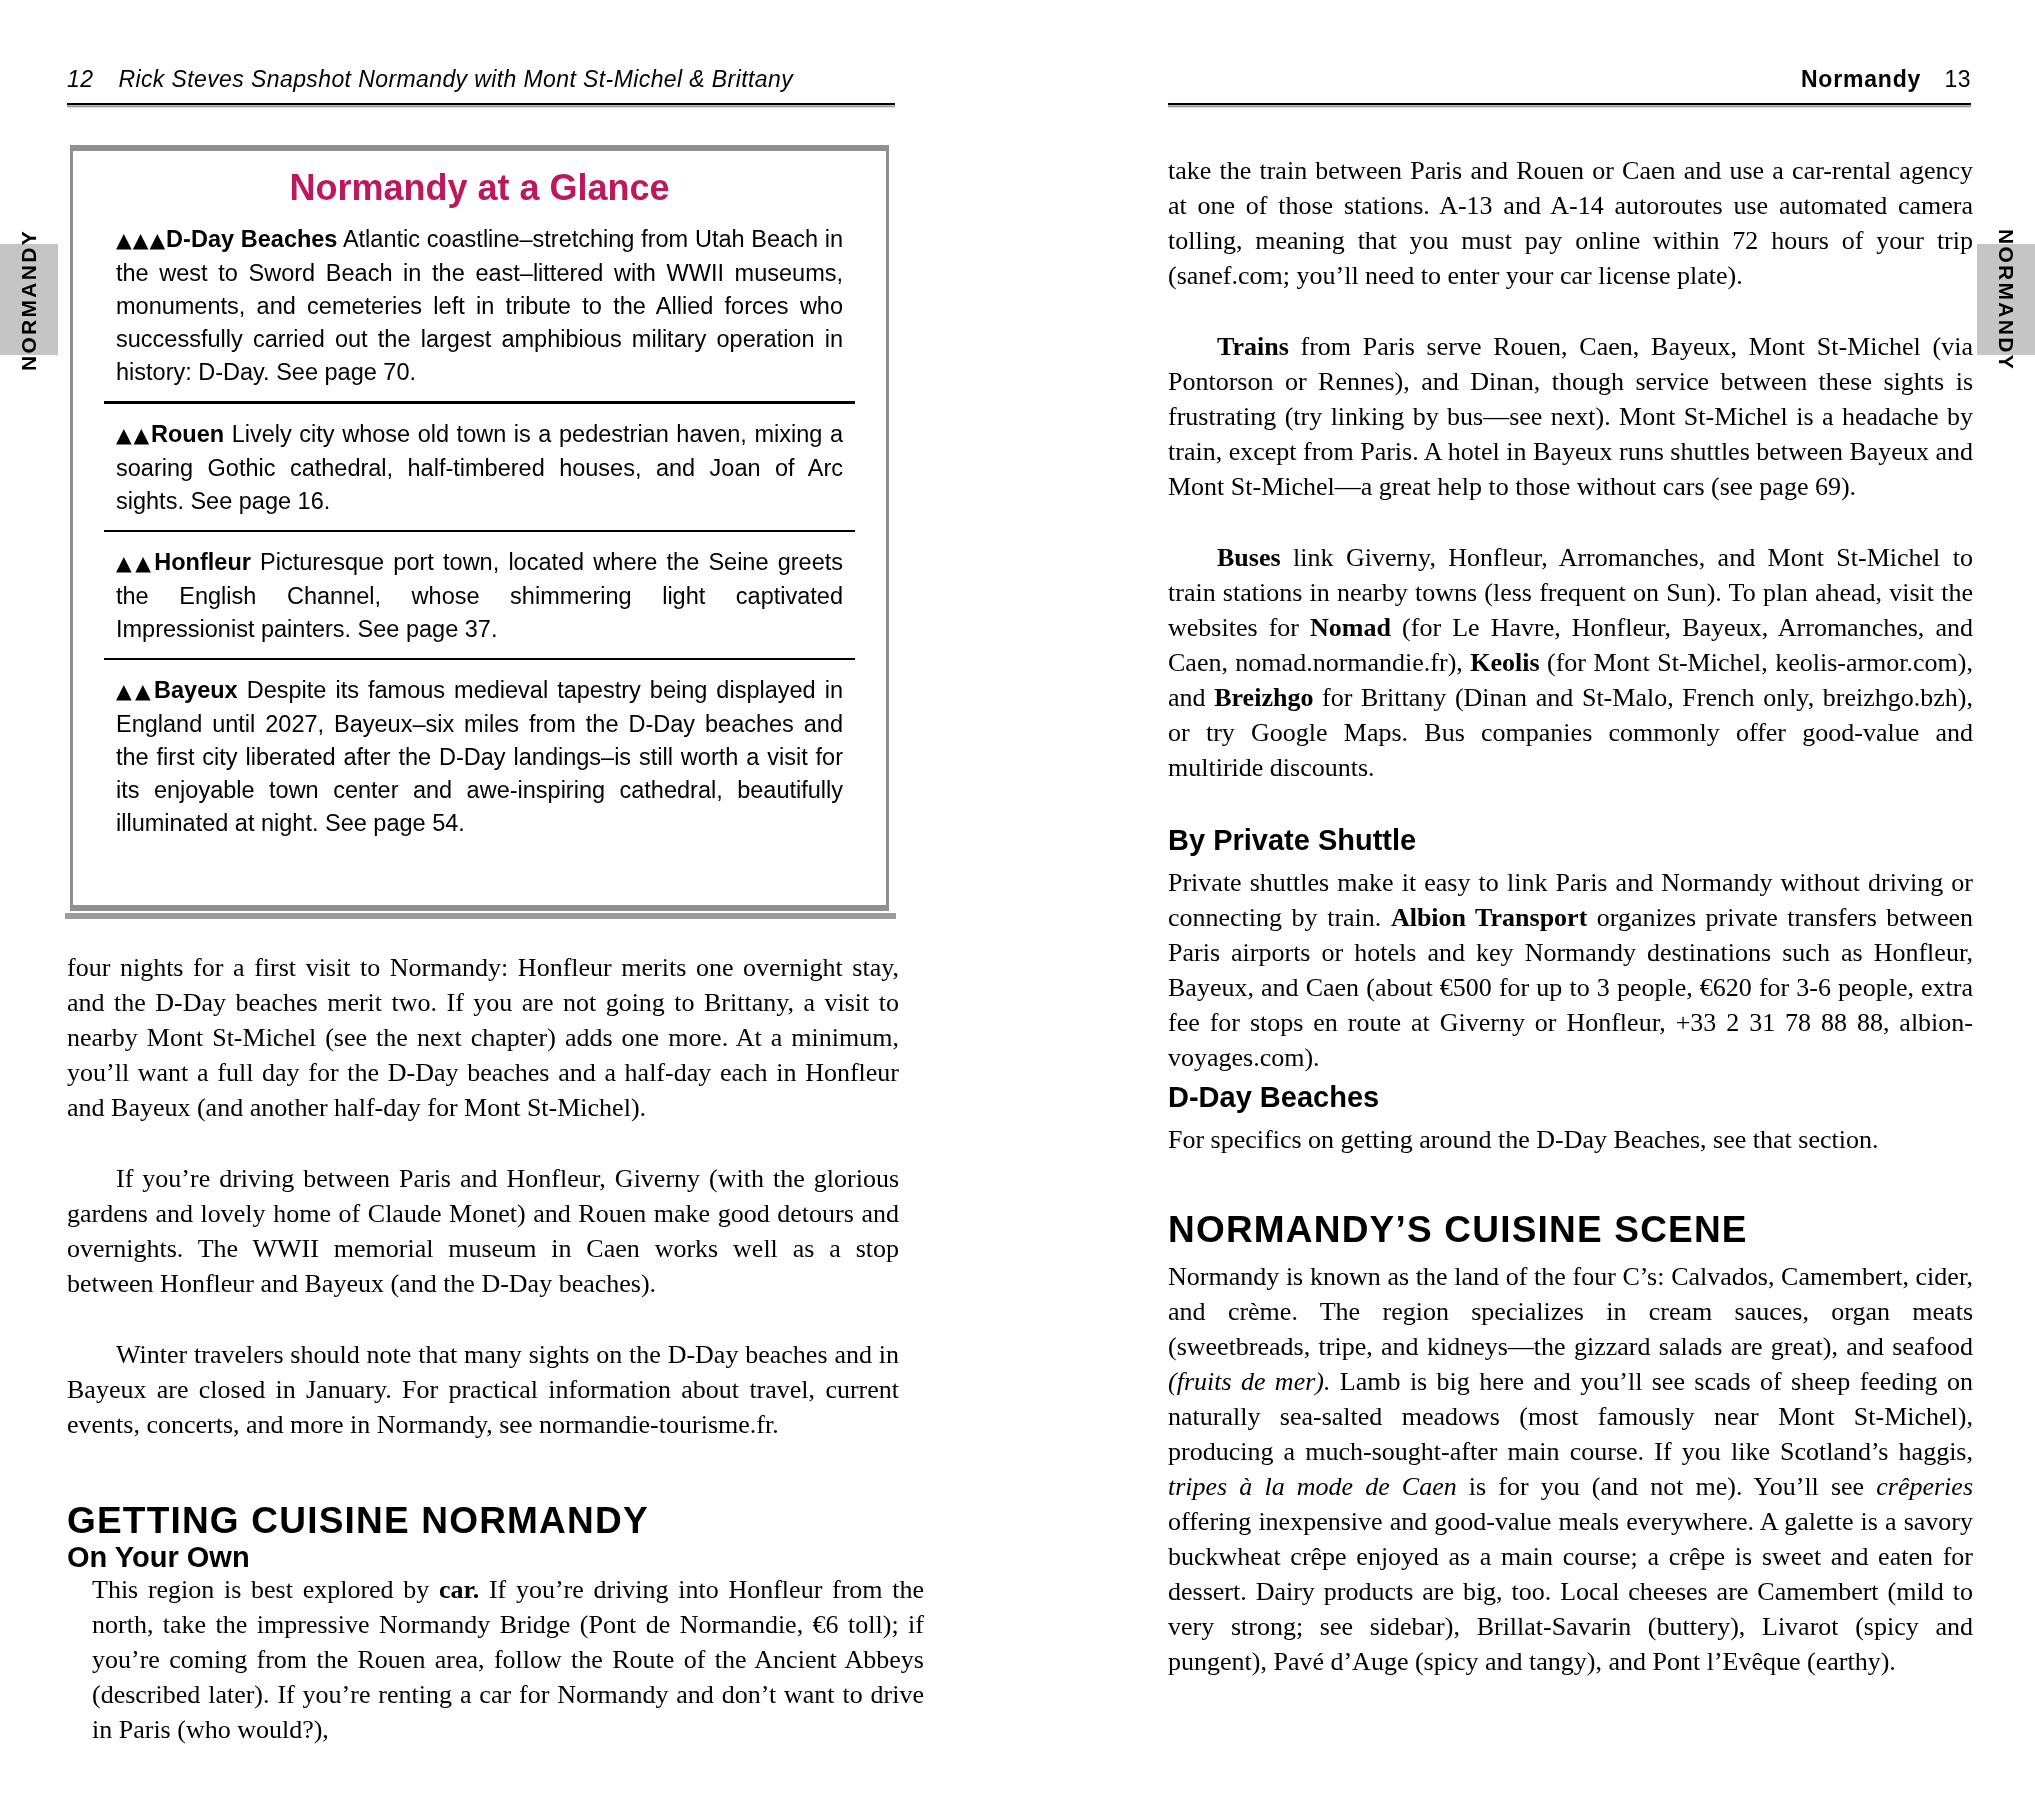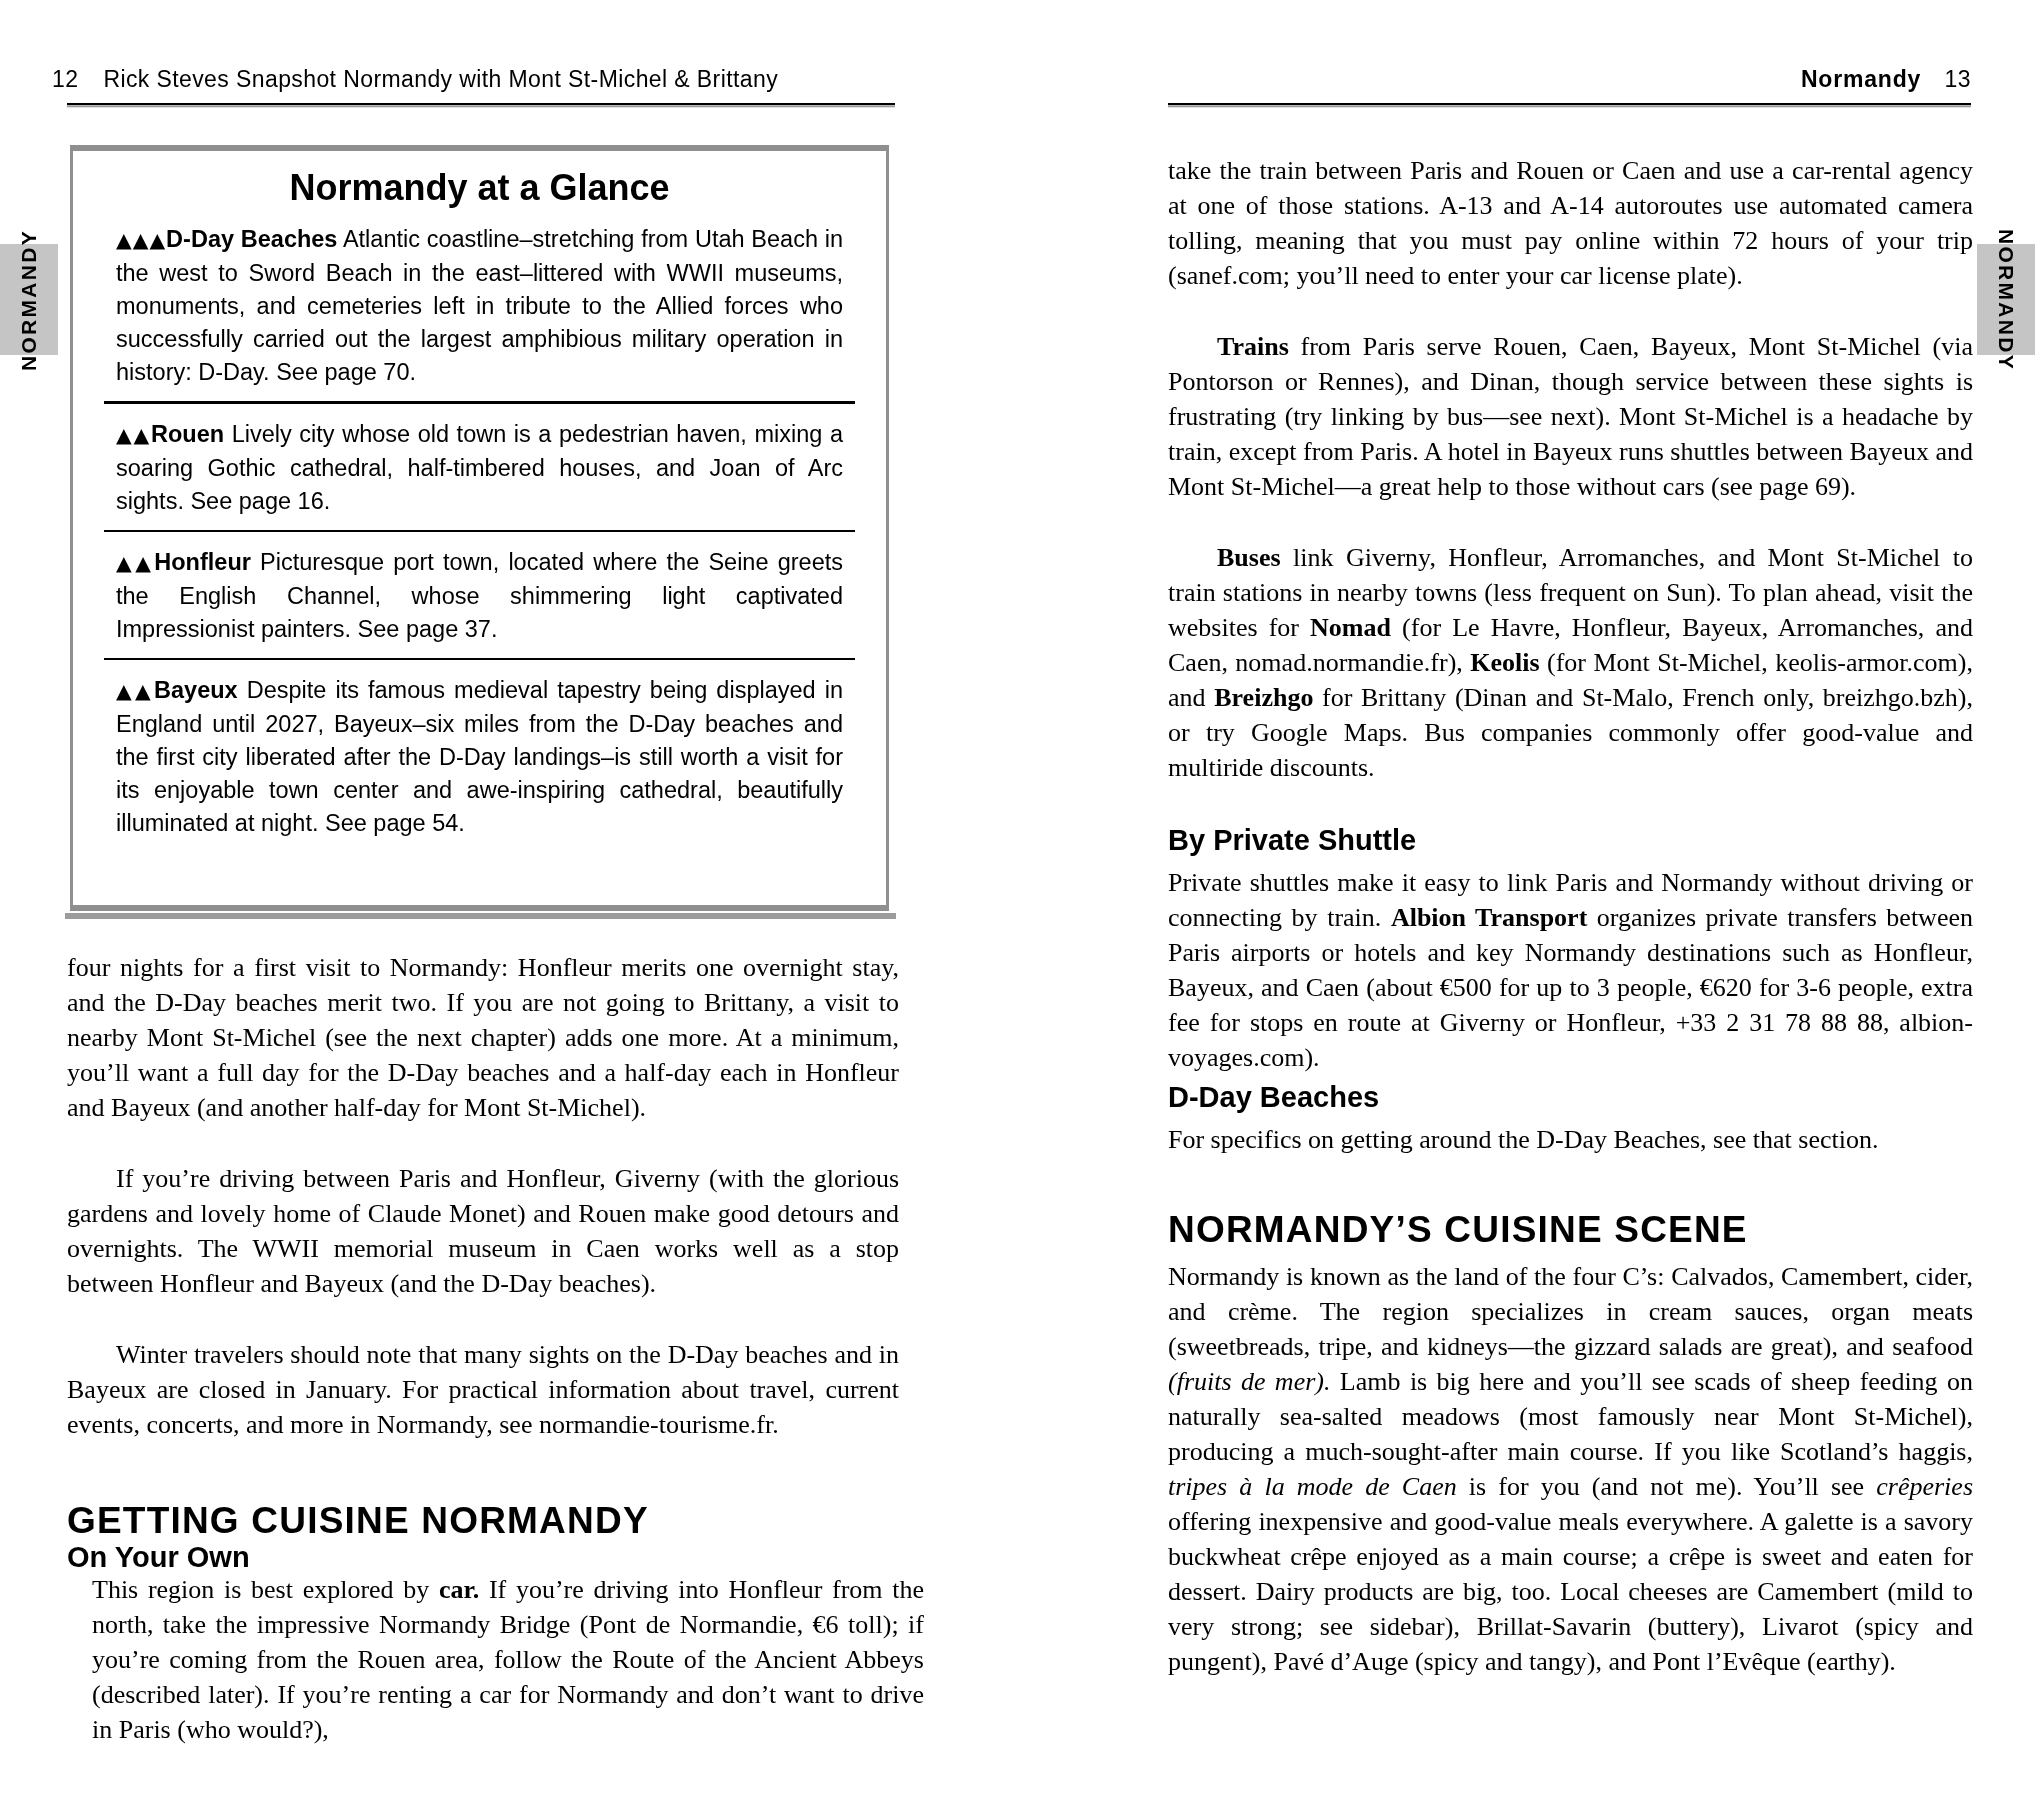--- a/index.html
+++ b/index.html
@@ -20,41 +20,41 @@
   .edge-tab span{position:absolute;left:50%;top:50%;white-space:nowrap;
       font-family:"Liberation Sans",sans-serif;font-weight:bold;font-size:21px;letter-spacing:2.3px;}
   #tab-left span{transform:translate(-50%,-50%) rotate(-90deg);}
   #tab-right span{transform:translate(-50%,-50%) rotate(90deg);}
 
   
   #glance{box-sizing:border-box;width:819px;height:766px;
       border:3.9px solid #8f8f8f;border-top-width:6.3px;border-bottom-width:6.3px;
       padding:7.8px 31px 0 31px;font-family:"Liberation Sans",sans-serif;overflow:hidden;background:#fff;}
   #glance-shadow{background:#9c9c9c;}
-  .glance-title{text-align:center;font-size:36px;line-height:41px;font-weight:bold;color:#000000;margin:7.8px 0 15.7px 0;}
+  .glance-title{text-align:center;font-size:36px;line-height:41px;font-weight:bold;color:#be185d;margin:7.8px 0 15.7px 0;}
   .entry{font-size:23.5px;line-height:33px;text-align:justify;margin:12px;}
   .entry .rating{font-family:"DejaVu Sans",sans-serif;font-weight:bold;font-size:20.4px;letter-spacing:0.8px;}
   .entry b{font-weight:bold;}
   .divider{height:2.3px;background:#000;margin:11.7px 0 14px 0;}
 
   
   .bodycol{width:832px;}
   .bodycol p{font-size:26px;line-height:35px;text-align:justify;margin:0;}
   p.indent{text-indent:49px;}
   .sansh{font-family:"Liberation Sans",sans-serif;font-weight:bold;white-space:nowrap;}
   .h-big{font-size:37px;letter-spacing:1.2px;}
   .h-sub{font-size:29px;}
   .bodycol i{font-style:italic;}
 </style>
 </head>
 <body>
 
 <div id="page">
 
-  <div id="hdr-left" class="abs runhead" style="left:52px;top:66px;">
+  <div id="hdr-left" class="abs runhead" style="left:67px;top:66px;font-style:italic;">
     <span class="pnum">12</span><span>Rick Steves Snapshot Normandy with Mont St-Michel &amp; Brittany</span>
   </div>
   <div class="abs hrule" style="left:67px;top:103px;width:828px;"></div>
 
   <div id="hdr-right" class="abs runhead" style="right:64px;top:66px;">
     <b>Normandy</b><span class="pnum">13</span>
   </div>
   <div class="abs hrule" style="left:1168px;top:103px;width:803px;"></div>
 
   <div id="tab-left" class="abs edge-tab" style="left:0;top:244px;width:58px;height:111px;">

